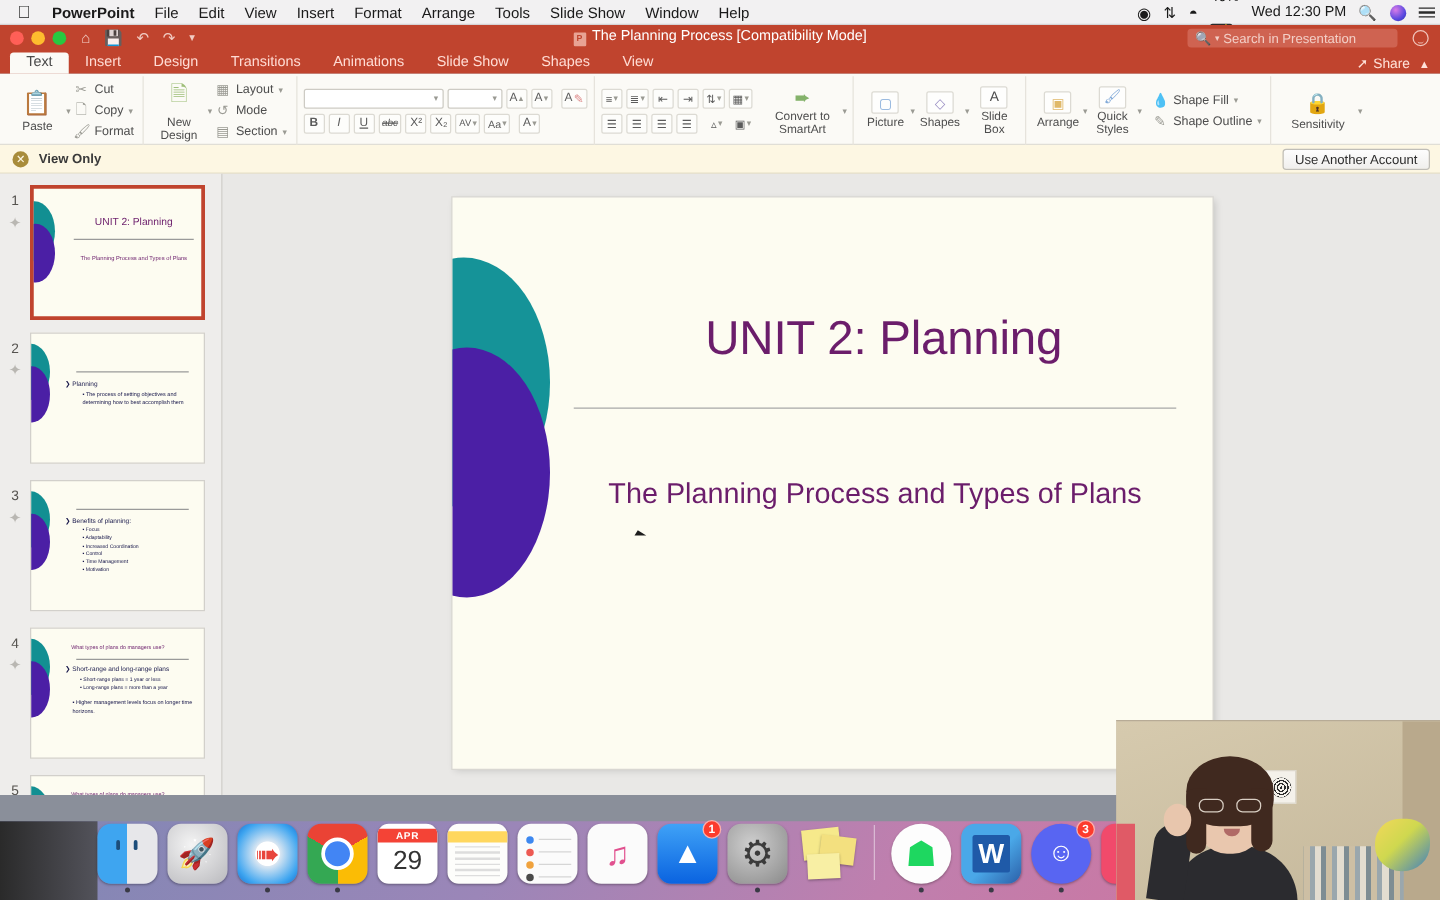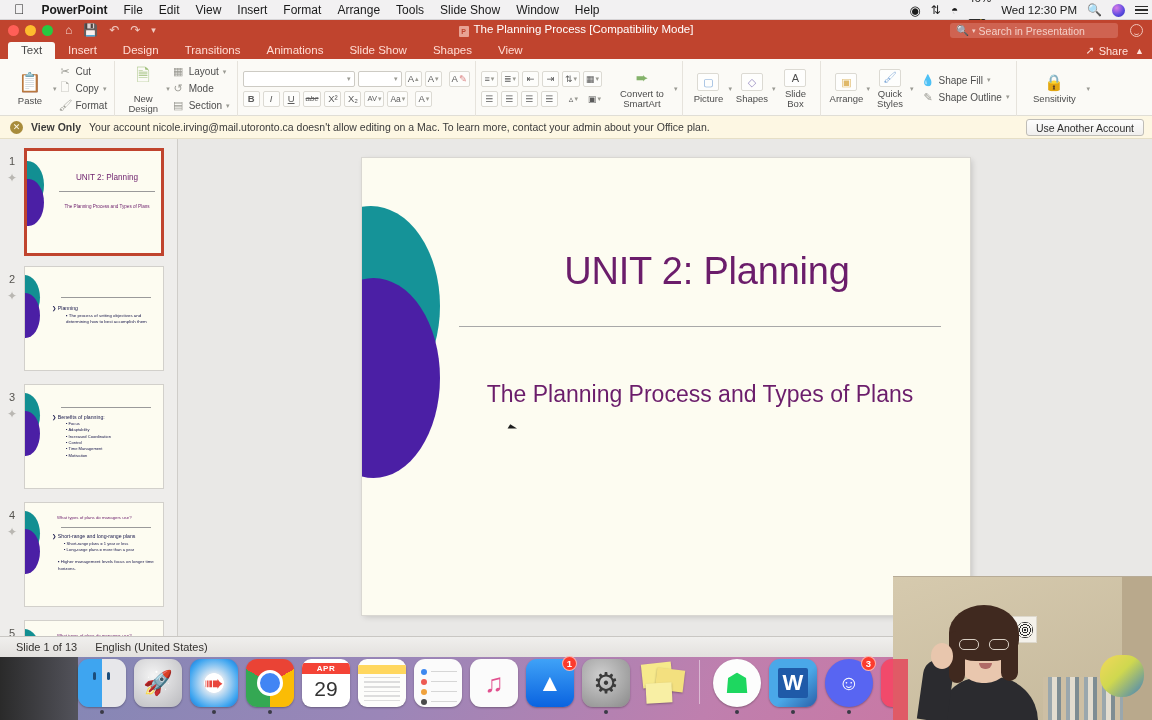--- a/index.html
+++ b/index.html
@@ -537,21 +537,20 @@
         <span style="font-size:16px;color:#e0b0a8;">🔒</span>
         <span class="lbl">Sensitivity</span>
       </div>
       <span class="caret">▾</span>
     </div>
   </div>
 
   <div class="viewonly">
     <span class="vo-x">✕</span>
     <span class="vo-strong">View Only</span>
-    <span>Your account nicole.irving@mail.utoronto.ca doesn't allow editing on a Mac. To learn more, contact your admin about your Office plan.</span>
     <span class="vo-btn">Use Another Account</span>
   </div>
 
   <div class="workarea">
 
     <div class="thumbpane">
 
       <div class="thumbrow" style="top:9px;">
         <div class="thumbnum">
           <span>1</span>
@@ -651,39 +650,20 @@
           <div class="circ-purp"></div>
         </div>
         <div class="s-title">UNIT 2: Planning</div>
         <div class="s-rule"></div>
         <div class="s-sub">The Planning Process and Types of Plans</div>
       </div>
       <div class="cursor"></div>
     </div>
   </div>
 
-  <div class="statusbar">
-    <div class="sb-left">
-      <span>Slide 1 of 13</span>
-      <span>English (United States)</span>
-    </div>
-    <div class="sb-right">
-      <span class="it">
-        <span>≡</span>
-        <span>Notes</span>
-      </span>
-      <span class="it">
-        <span>💬</span>
-        <span>Comments</span>
-      </span>
-      <span class="sb-viewbtn">
-          <i></i>
-        </span>
-    </div>
-  </div>
 
   <div class="dock">
     <div class="dock-left-shadow"></div>
     <div class="dockstrip">
 
       <div class="dapp finder">
         <span class="face">
           <span class="eye" style="left:6px;"></span>
             <span class="eye" style="left:20px;"></span>
         </span>

